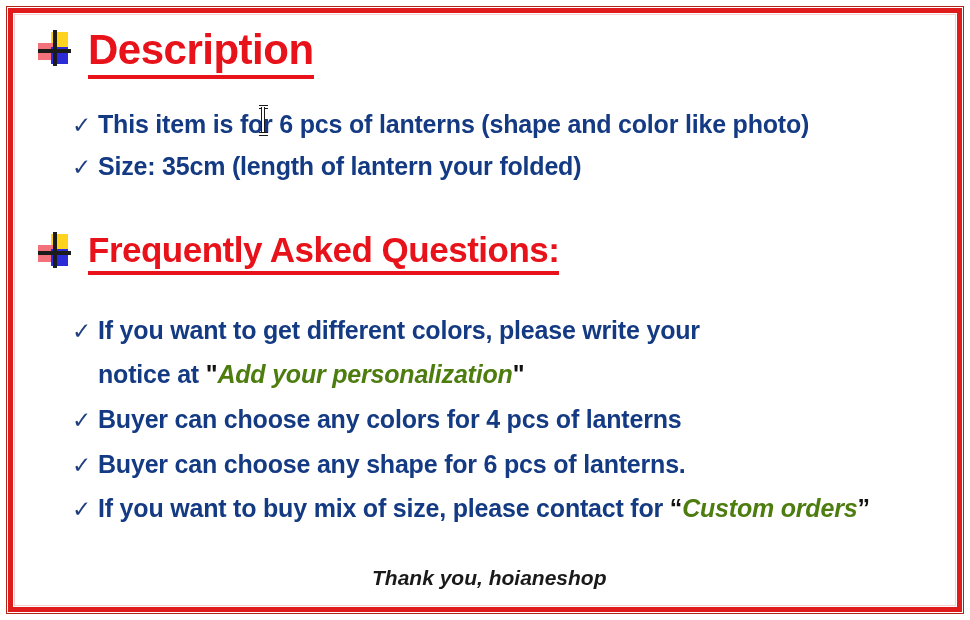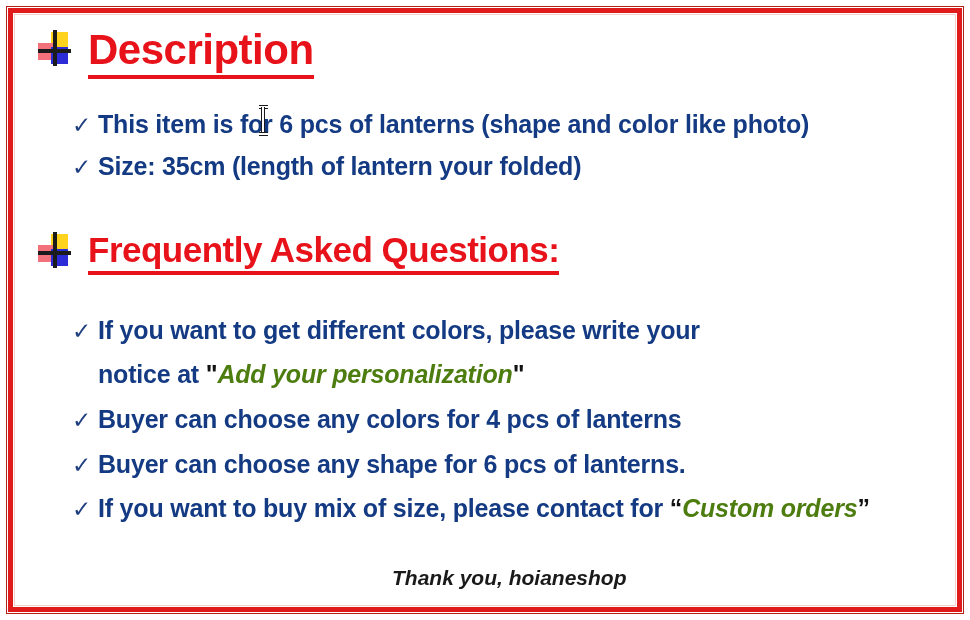--- a/index.html
+++ b/index.html
@@ -146,21 +146,21 @@
 
   #line-faq-1  { left: 72px; top: 316px; }
   #line-faq-1b { left: 72px; top: 360px; }
   #line-faq-2  { left: 72px; top: 405px; }
   #line-faq-3  { left: 72px; top: 450px; }
   #line-faq-4  { left: 72px; top: 494px; }
 
   
   #footer-thanks {
     position: absolute;
-    left: 392px;
+    left: 372px;
     top: 566px;
     font-size: 21px;
     font-weight: bold;
     font-style: italic;
     color: #1a1a1a;
     white-space: nowrap;
   }
 
   
   #text-cursor {

